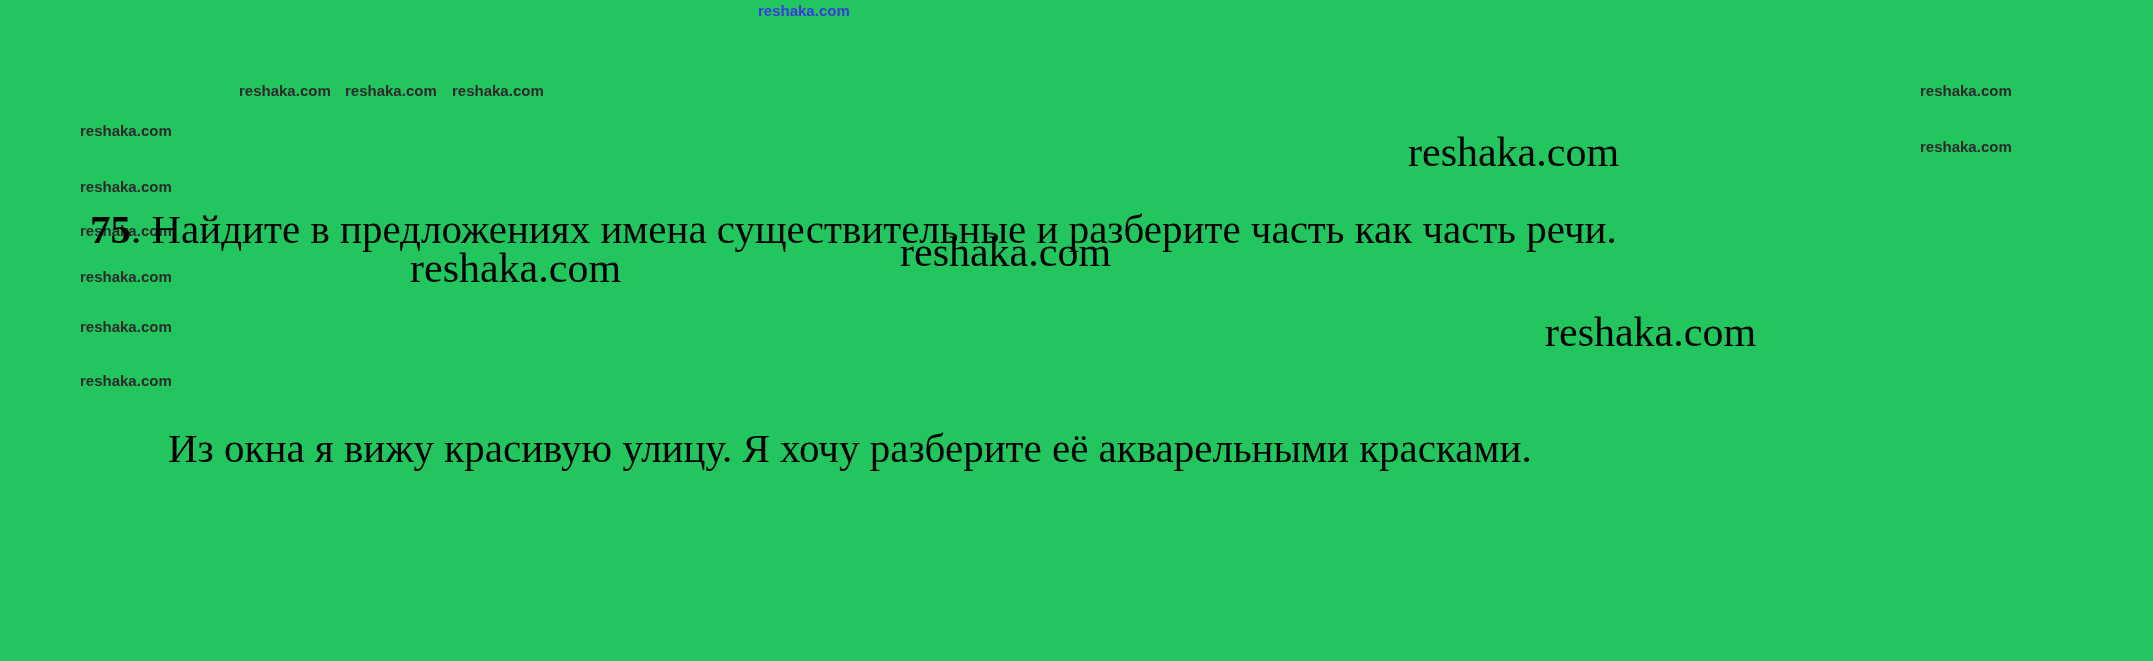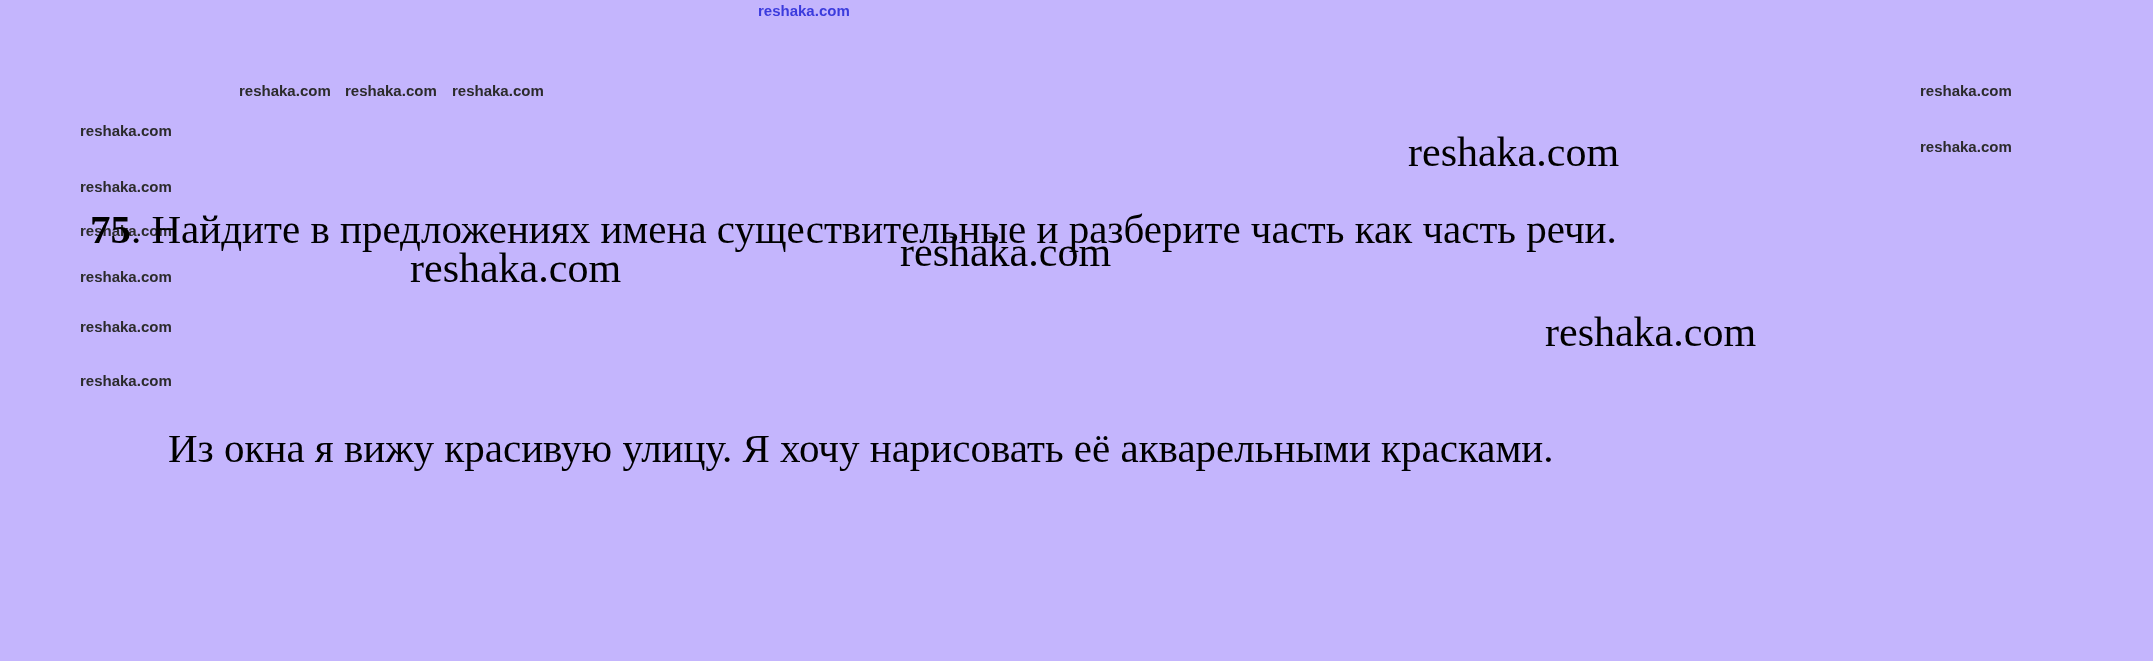--- a/index.html
+++ b/index.html
@@ -4,21 +4,21 @@
 <style>
   html, body {
     margin: 0;
     padding: 0;
     background: #ffffff;
   }
   #page {
     position: relative;
     width: 2153px;
     height: 661px;
-    background: #c4b5fd;
+    background: #22c55e;
     overflow: hidden;
     font-family: "Liberation Serif", "DejaVu Serif", serif;
     color: #000000;
   }
 
   
   .doc-body {
     position: absolute;
     left: 90px;
     top: 96px;
@@ -92,21 +92,21 @@
   <div class="wm wm-small" style="left:80px; top:372px;">reshaka.com</div>
 
   <div class="wm wm-big" style="left:1408px; top:128px;">reshaka.com</div>
   <div class="wm wm-big" style="left:410px; top:244px;">reshaka.com</div>
   <div class="wm wm-big" style="left:900px; top:228px;">reshaka.com</div>
   <div class="wm wm-big" style="left:1545px; top:308px;">reshaka.com</div>
 
   <div class="doc-body">
     <p class="para"><span class="task-number">75</span><span>. Найдите в предложениях имена существительные и разберите часть как часть речи.</span></p>
 
-    <p class="para indent gap-top">Из окна я вижу красивую улицу. Я хочу нарисовать её акварельными красками.</p>
+    <p class="para indent gap-top">Из окна я вижу красивую улицу. Я хочу разберите её акварельными красками.</p>
 
     <div class="analysis-block">
       
       
       
     </div>
   </div>
 
 </div>
 

